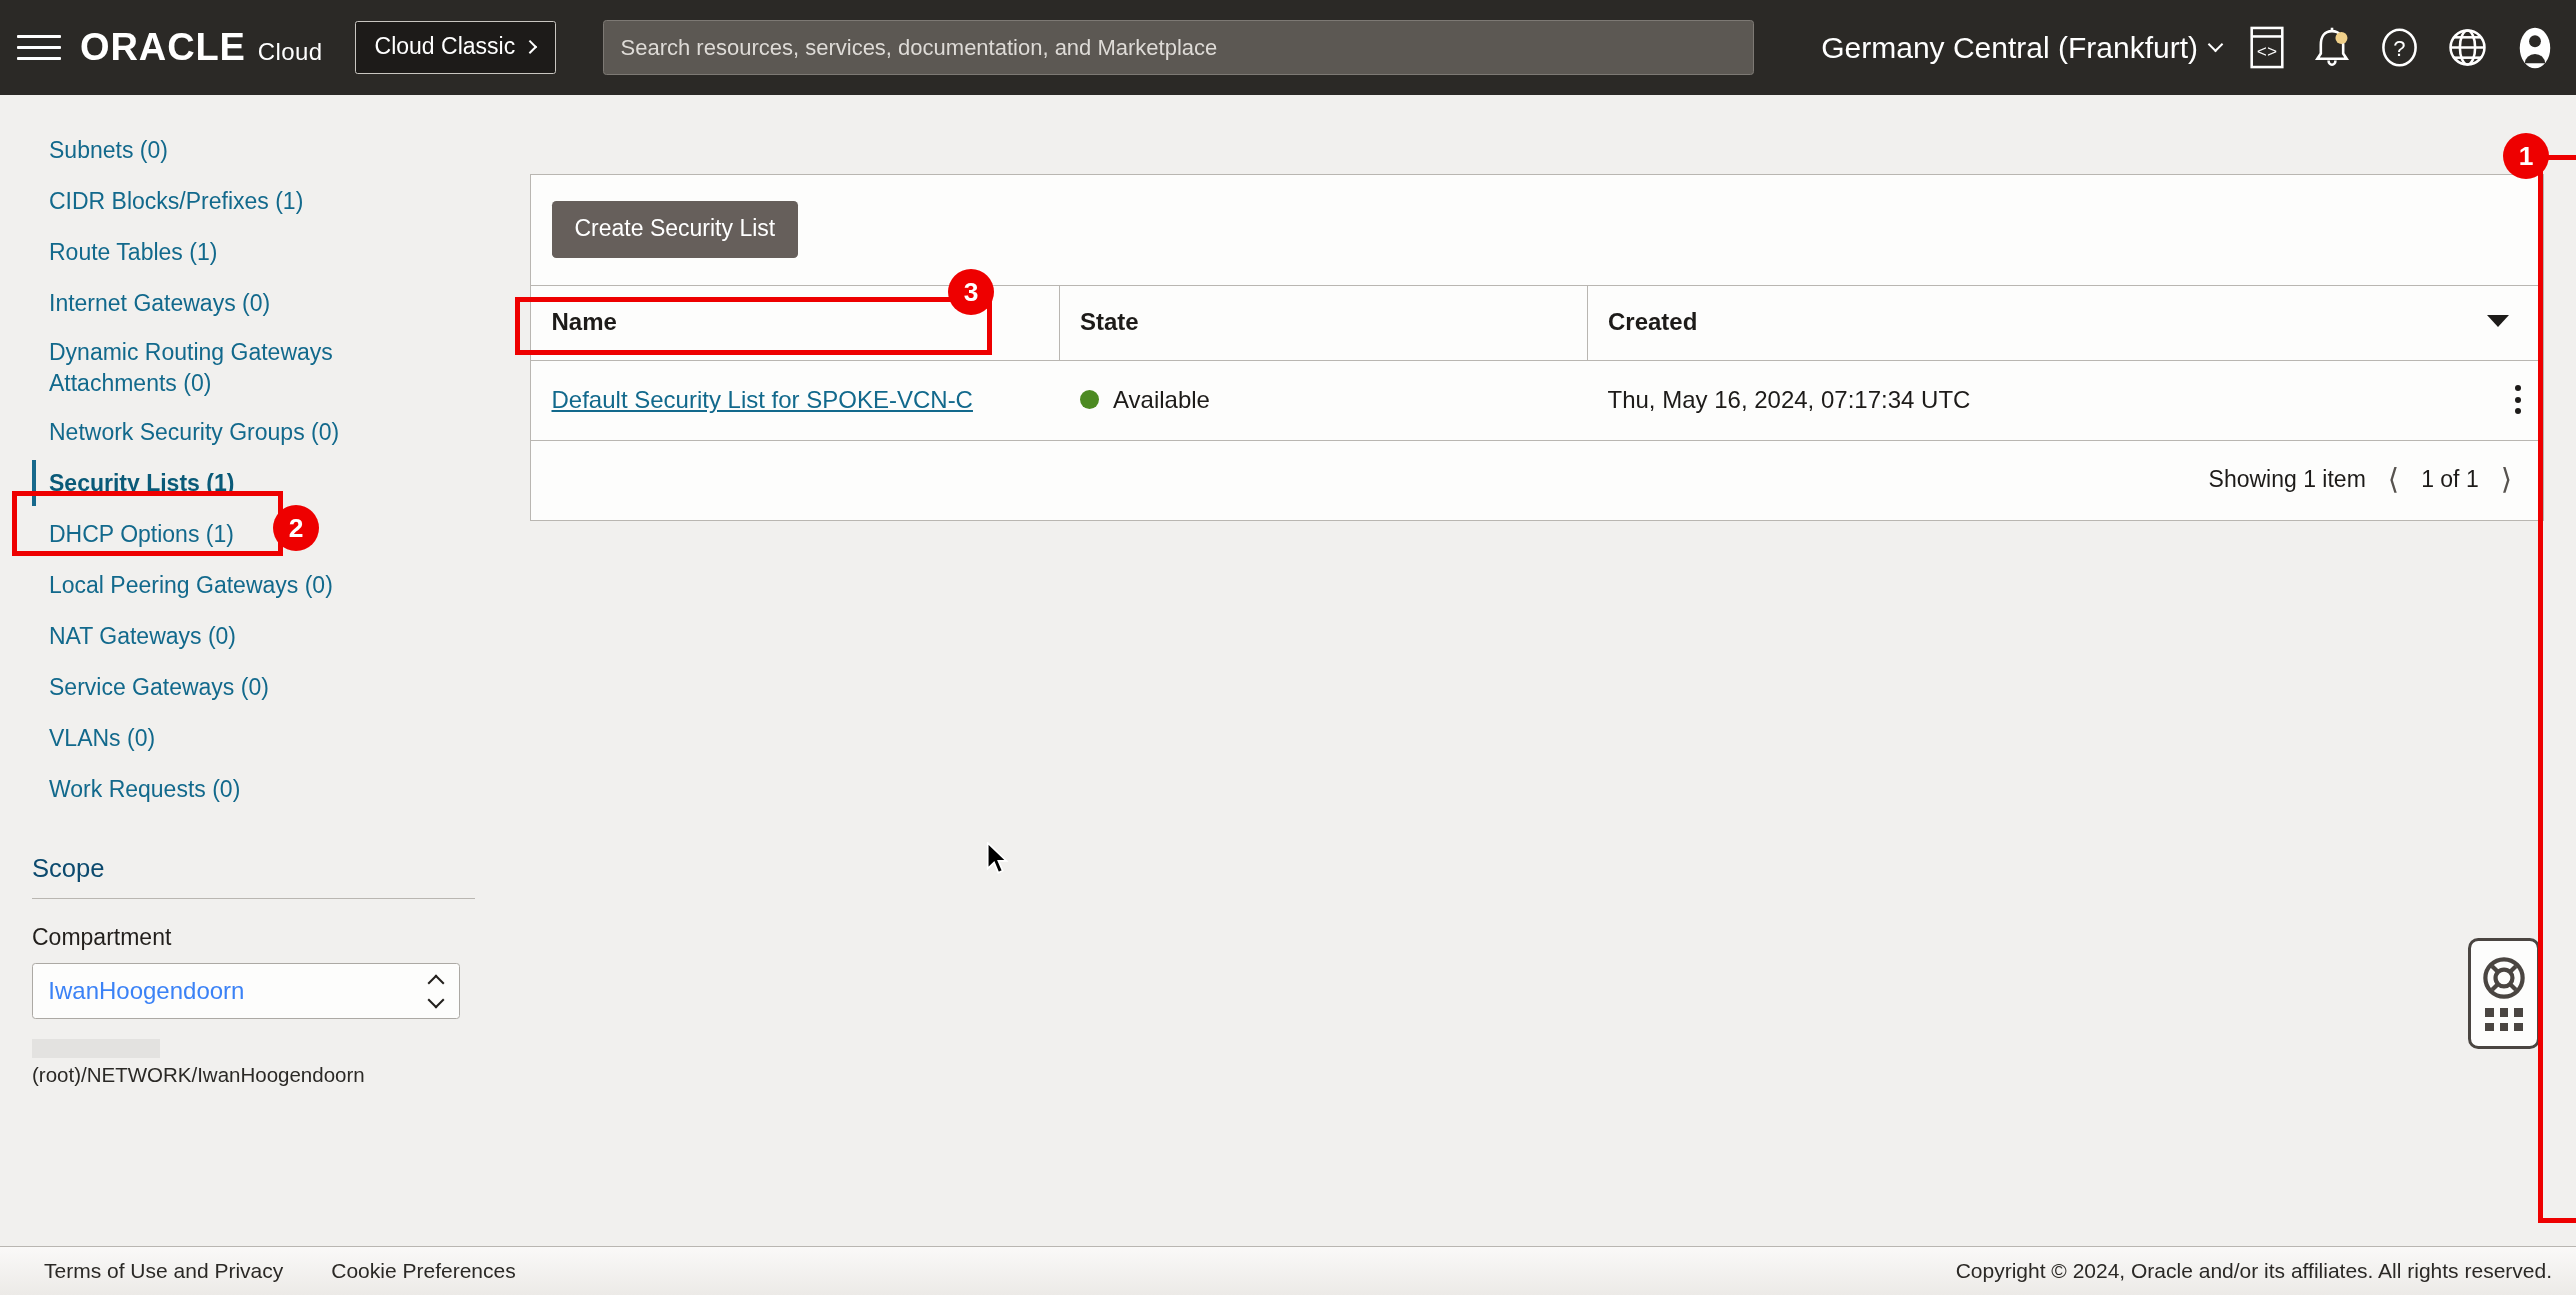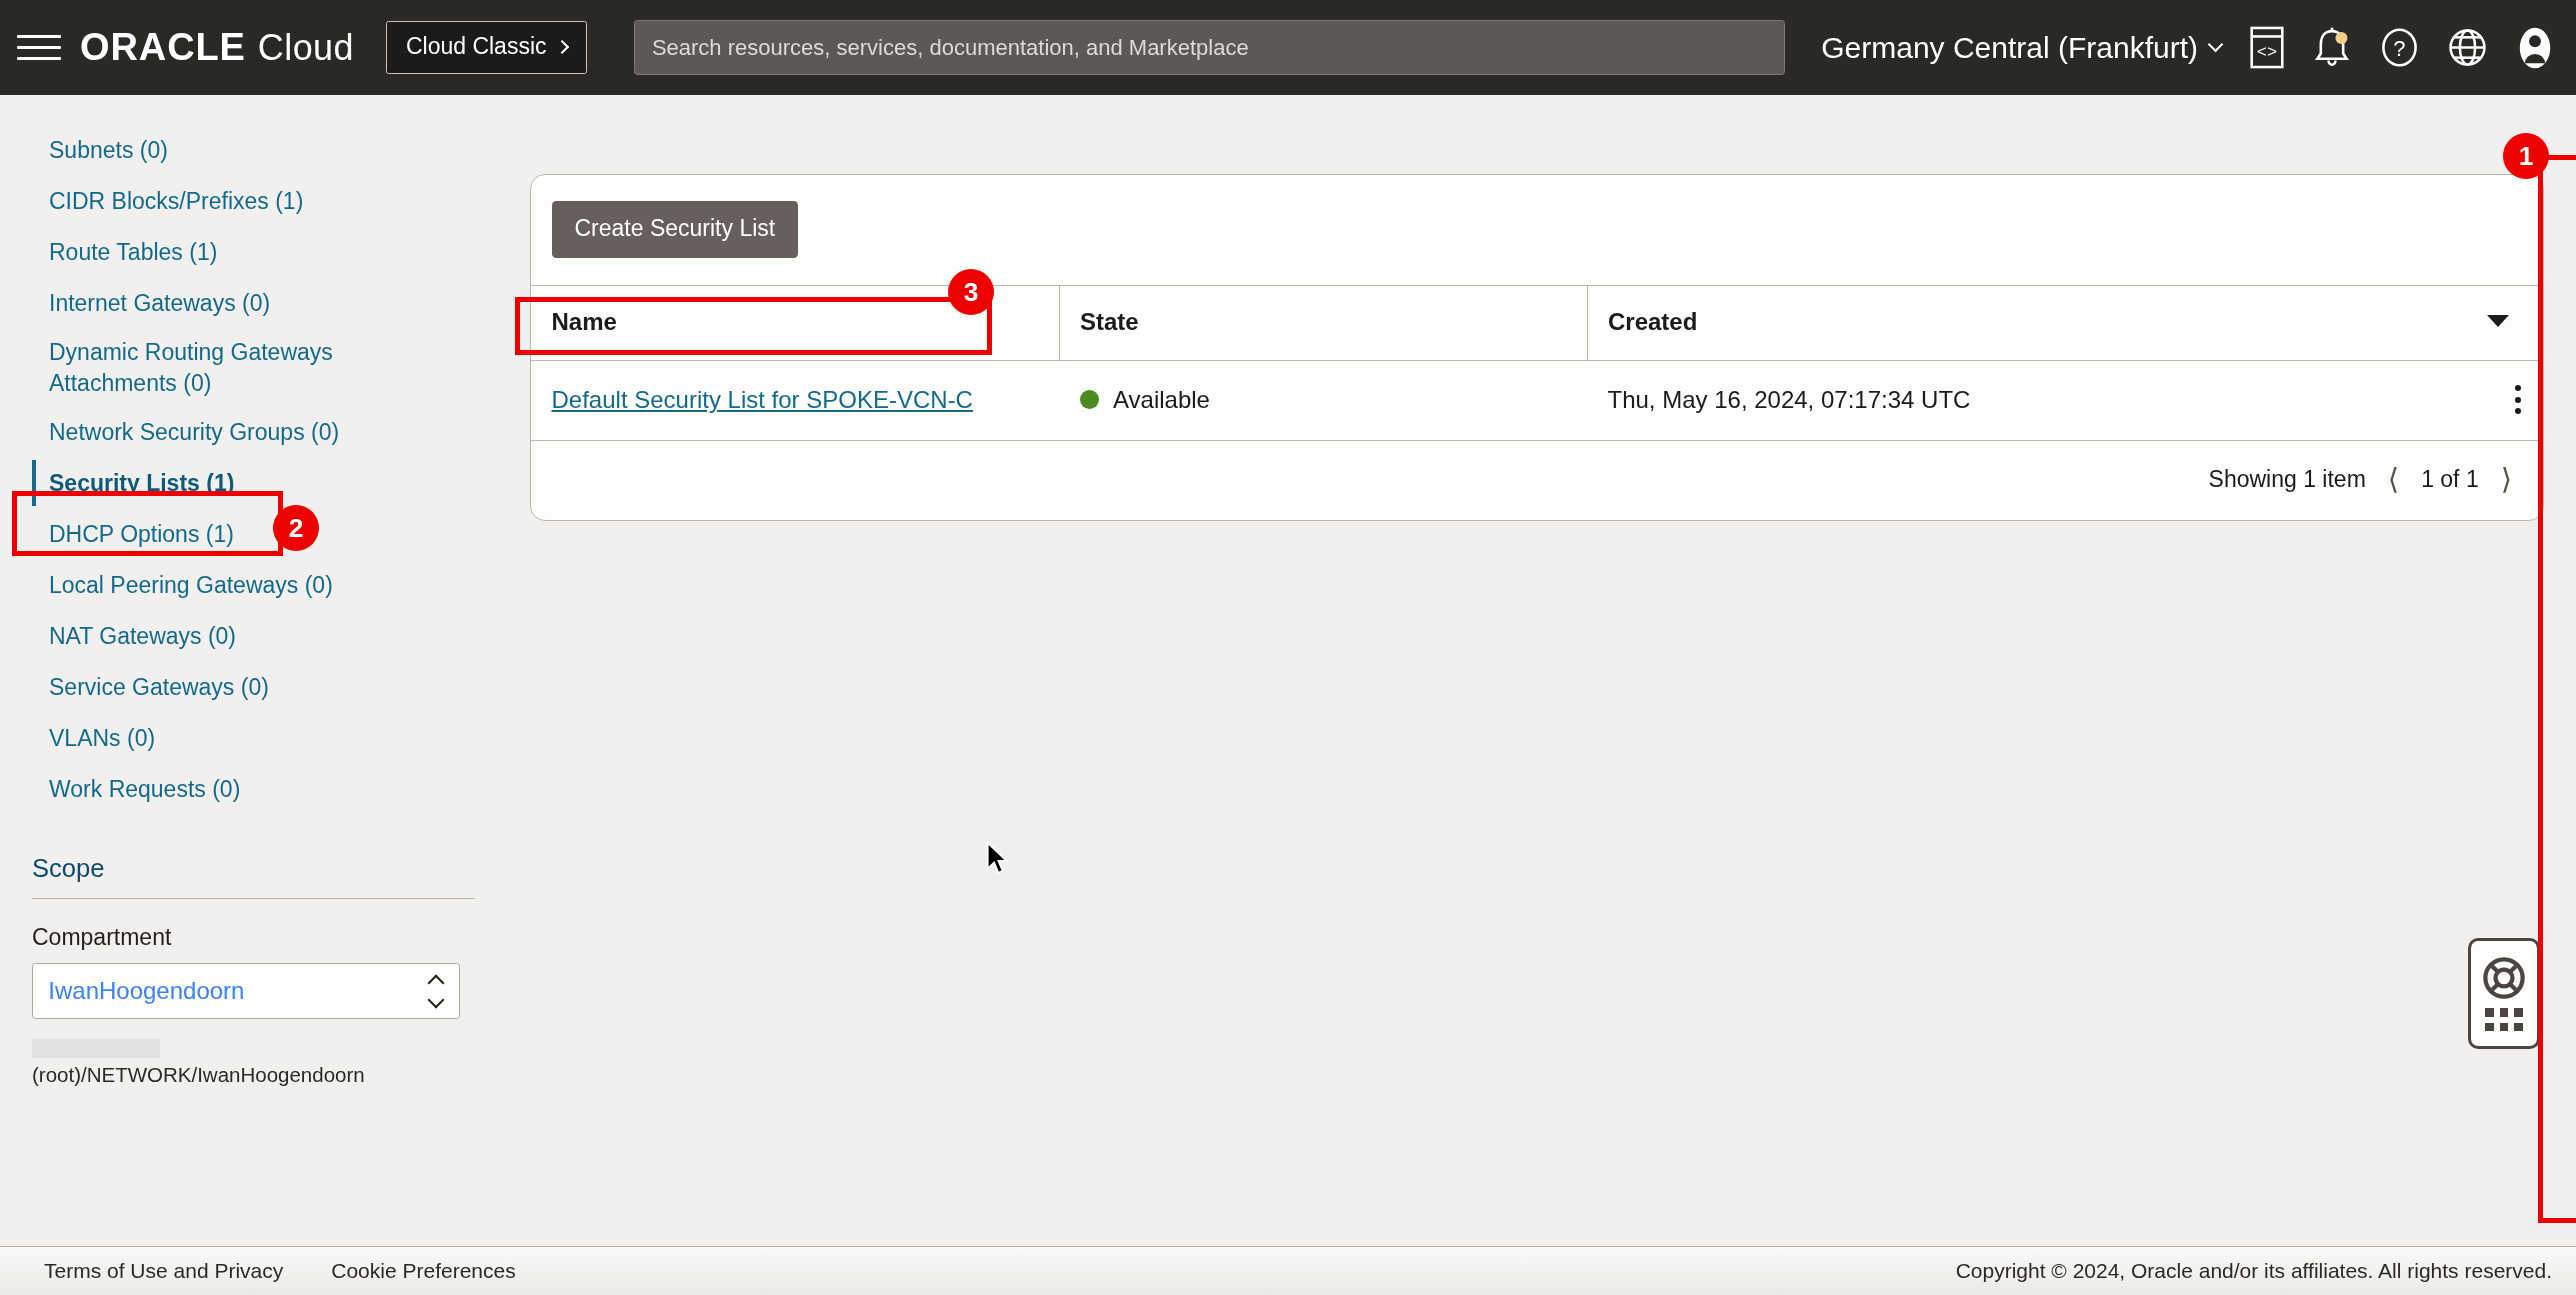--- a/index.html
+++ b/index.html
@@ -25,21 +25,21 @@
   }
   .hamburger span { display: block; height: 3.4px; background: #ffffff; border-radius: 0.9px; }
   .oracle-logo {
     display: flex; align-items: baseline; gap: 12px;
     color: #ffffff; letter-spacing: 0.4px;
   }
   .oracle-word {
     font-size: 38px; font-weight: 700; letter-spacing: 0.9px;
     font-family: "Liberation Sans", sans-serif;
   }
-  .cloud-word { font-size: 36px; font-weight: 300; }
+  .cloud-word { font-size: 24px; font-weight: 300; }
   .cloud-classic-btn {
     margin-left: 32px;
     border: 1.3px solid #c9c6c1;
     background: #1d1b19;
     color: #ffffff;
     font-size: 23px;
     padding: 11px 19px 12.8px 19px;
     border-radius: 2.6px;
     display: flex; align-items: center; gap: 10.2px;
     cursor: pointer;
@@ -133,21 +133,21 @@
     background: #e3e2e0; vertical-align: middle; margin-right: 3.4px;
   }
 
   
   .content { position: absolute; left: 513px; top: 95px; width: 2063px; height: 1151px; }
   .panel {
     position: absolute; left: 17px; top: 79px;
     width: 2014px;
     background: #fdfdfc;
     border: 0.9px solid #b9b6b1;
-    border-radius: 15px;
+    border-radius: 0;
   }
   .panel-toolbar { padding: 25.6px 20.5px 27px 20.5px; }
   .btn-primary {
     background: #665f5b; color: #ffffff;
     font-size: 23px; font-family: "Liberation Sans", sans-serif;
     border: none; border-radius: 4.3px;
     padding: 14.5px 23px 16px 23px;
     cursor: pointer;
   }
   table.listing { width: 100%; border-collapse: collapse; table-layout: fixed; }

